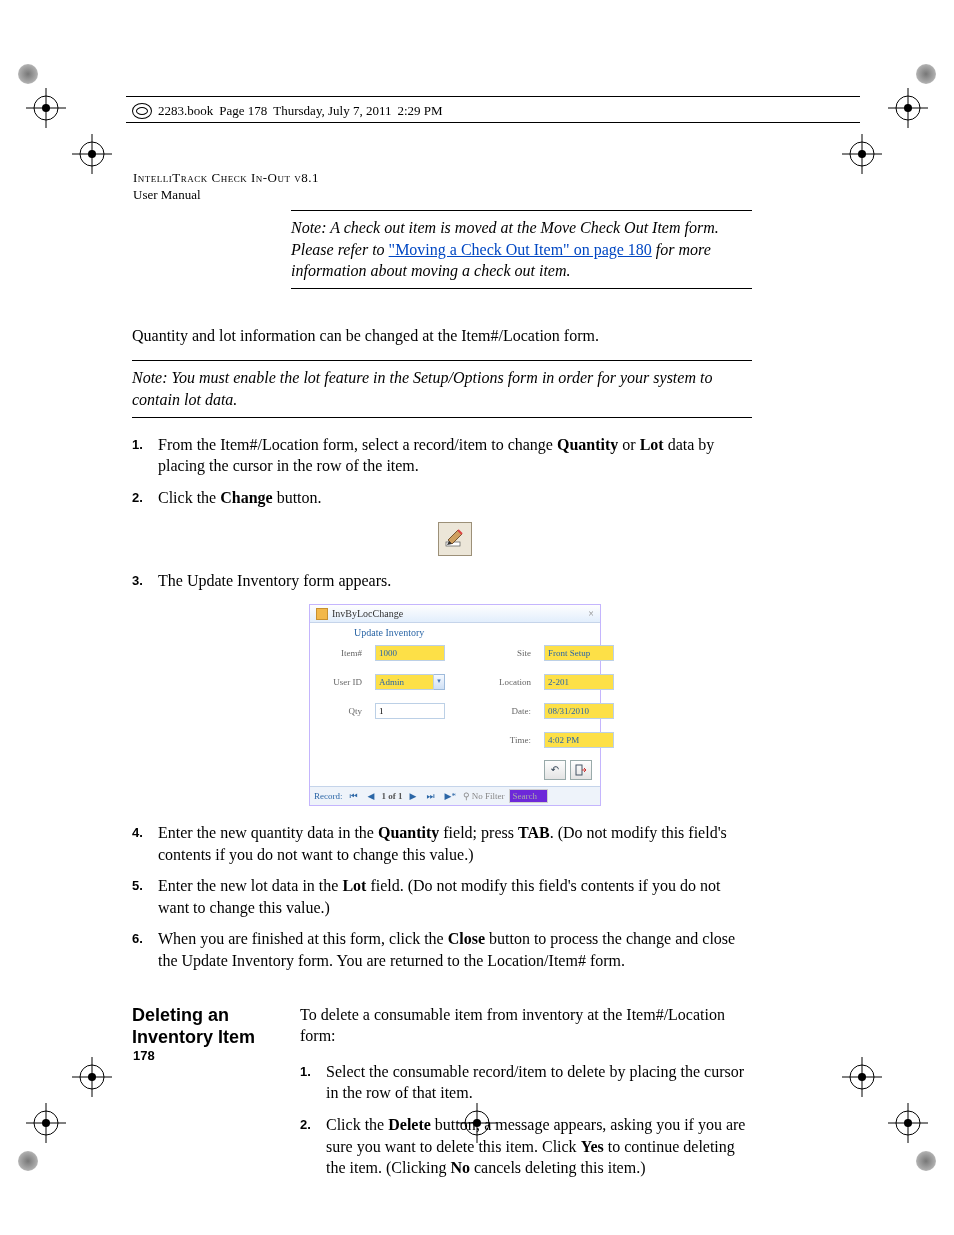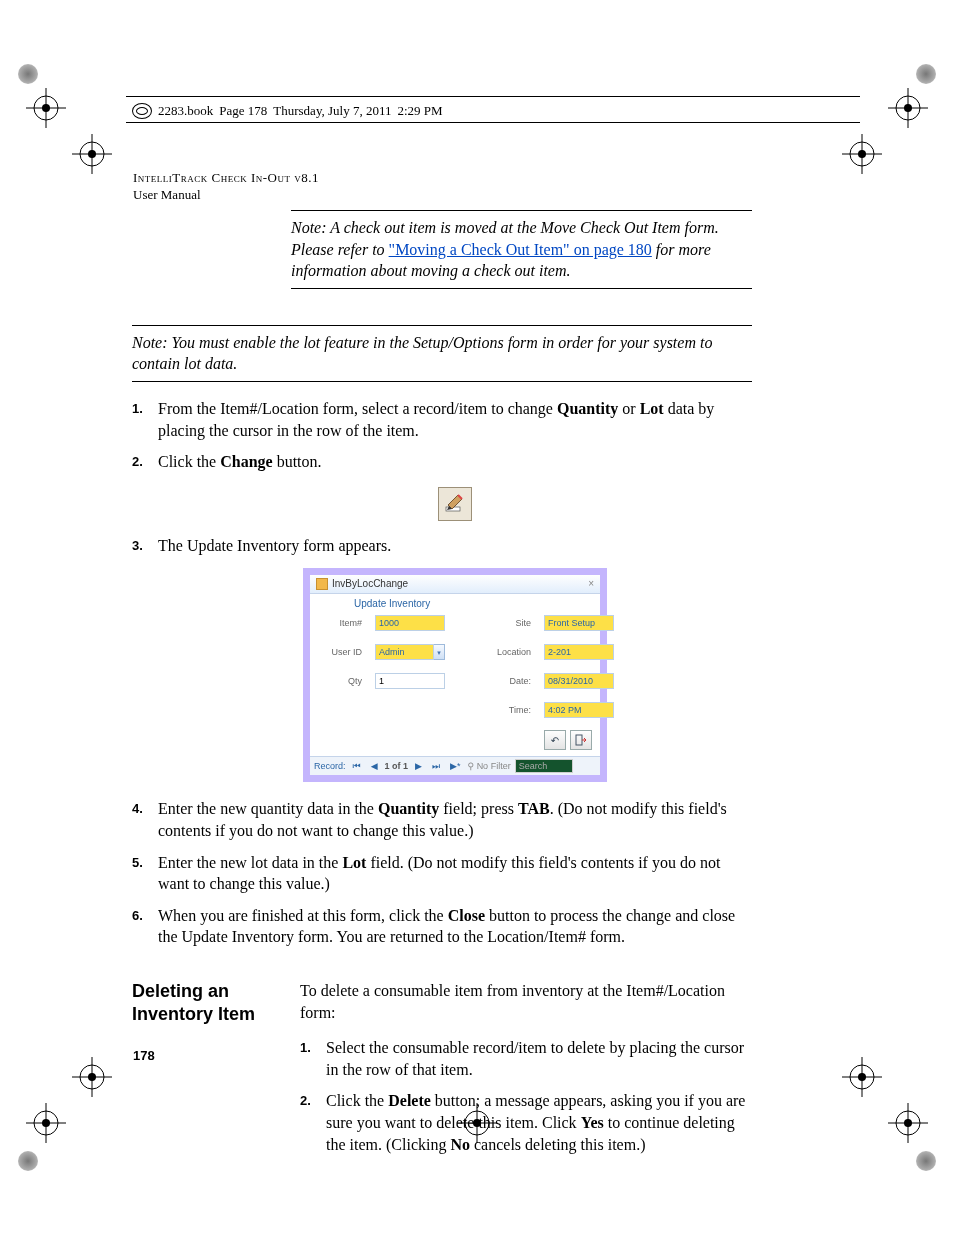--- a/index.html
+++ b/index.html
@@ -157,24 +157,24 @@
     height:32px;
     background:#ece6d8;
     border:1px solid #9c9078;
     display:flex;
     align-items:center;
     justify-content:center;
   }
   .form-shot {
     margin: 12px auto 16px auto;
     width: 290px;
-    font-family: Liberation Sans, sans-serif;
+    font-family: Liberation Serif, serif;
     font-size: 9px;
     color:#444;
-    border:7px solid #c4b5fd;
+    border:1px solid #c4b5fd;
   }
   .form-title {
     background: linear-gradient(#fefefe,#e2eefc);
     padding: 2px 6px;
     display:flex;
     align-items:center;
     gap:4px;
     color:#333;
     border-bottom:1px solid #c5d4ea;
     font-size:10px;
@@ -242,23 +242,23 @@
     font-size:9px;
     color:#555;
   }
   .form-nav .rec { color:#2b66a6; }
   .form-nav .navbtn {
     padding:0 3px;
     color:#2b66a6;
   }
   .form-nav .nofilter { color:#888; }
   .form-nav .search {
-    background:#14532d;
+    background:#6d28d9;
     border:1px solid #cfcfcf;
-    padding:0 25px 0 3px;
+    padding:0 10px 0 3px;
     color:#aaa;
   }
   .page-num {
     position:absolute;
     left:133px;
     bottom:172px;
     font-family: Arial, Helvetica, sans-serif;
     font-weight:bold;
     font-size:13px;
   }
@@ -370,20 +370,21 @@
       <span class="nolabel">Note:</span>
       <span> </span>
       <span>A check out item is moved at the Move Check Out Item form. Please refer to </span>
       <a href="#">"Moving a Check Out Item" on page 180</a>
       <span> for more information about moving a check out item.</span>
     </div>
   </div>
 
   <div class="section-row" style="margin-top:36px;">
     <div class="body-col">
+      <p class="para">Quantity and lot information can be changed at the Item#/Location form.</p>
 
       <div class="note-box">
         <span class="nolabel">Note:</span>
         <span> </span>
         <span>You must enable the lot feature in the Setup/Options form in order for your system to contain lot data.</span>
       </div>
 
       <ol class="steps">
         <li>
           <span>From the Item#/Location form, select a record/item to change </span><span class="bold">Quantity</span><span> or </span><span class="bold">Lot</span><span> data by placing the cursor in the row of the item.</span>

